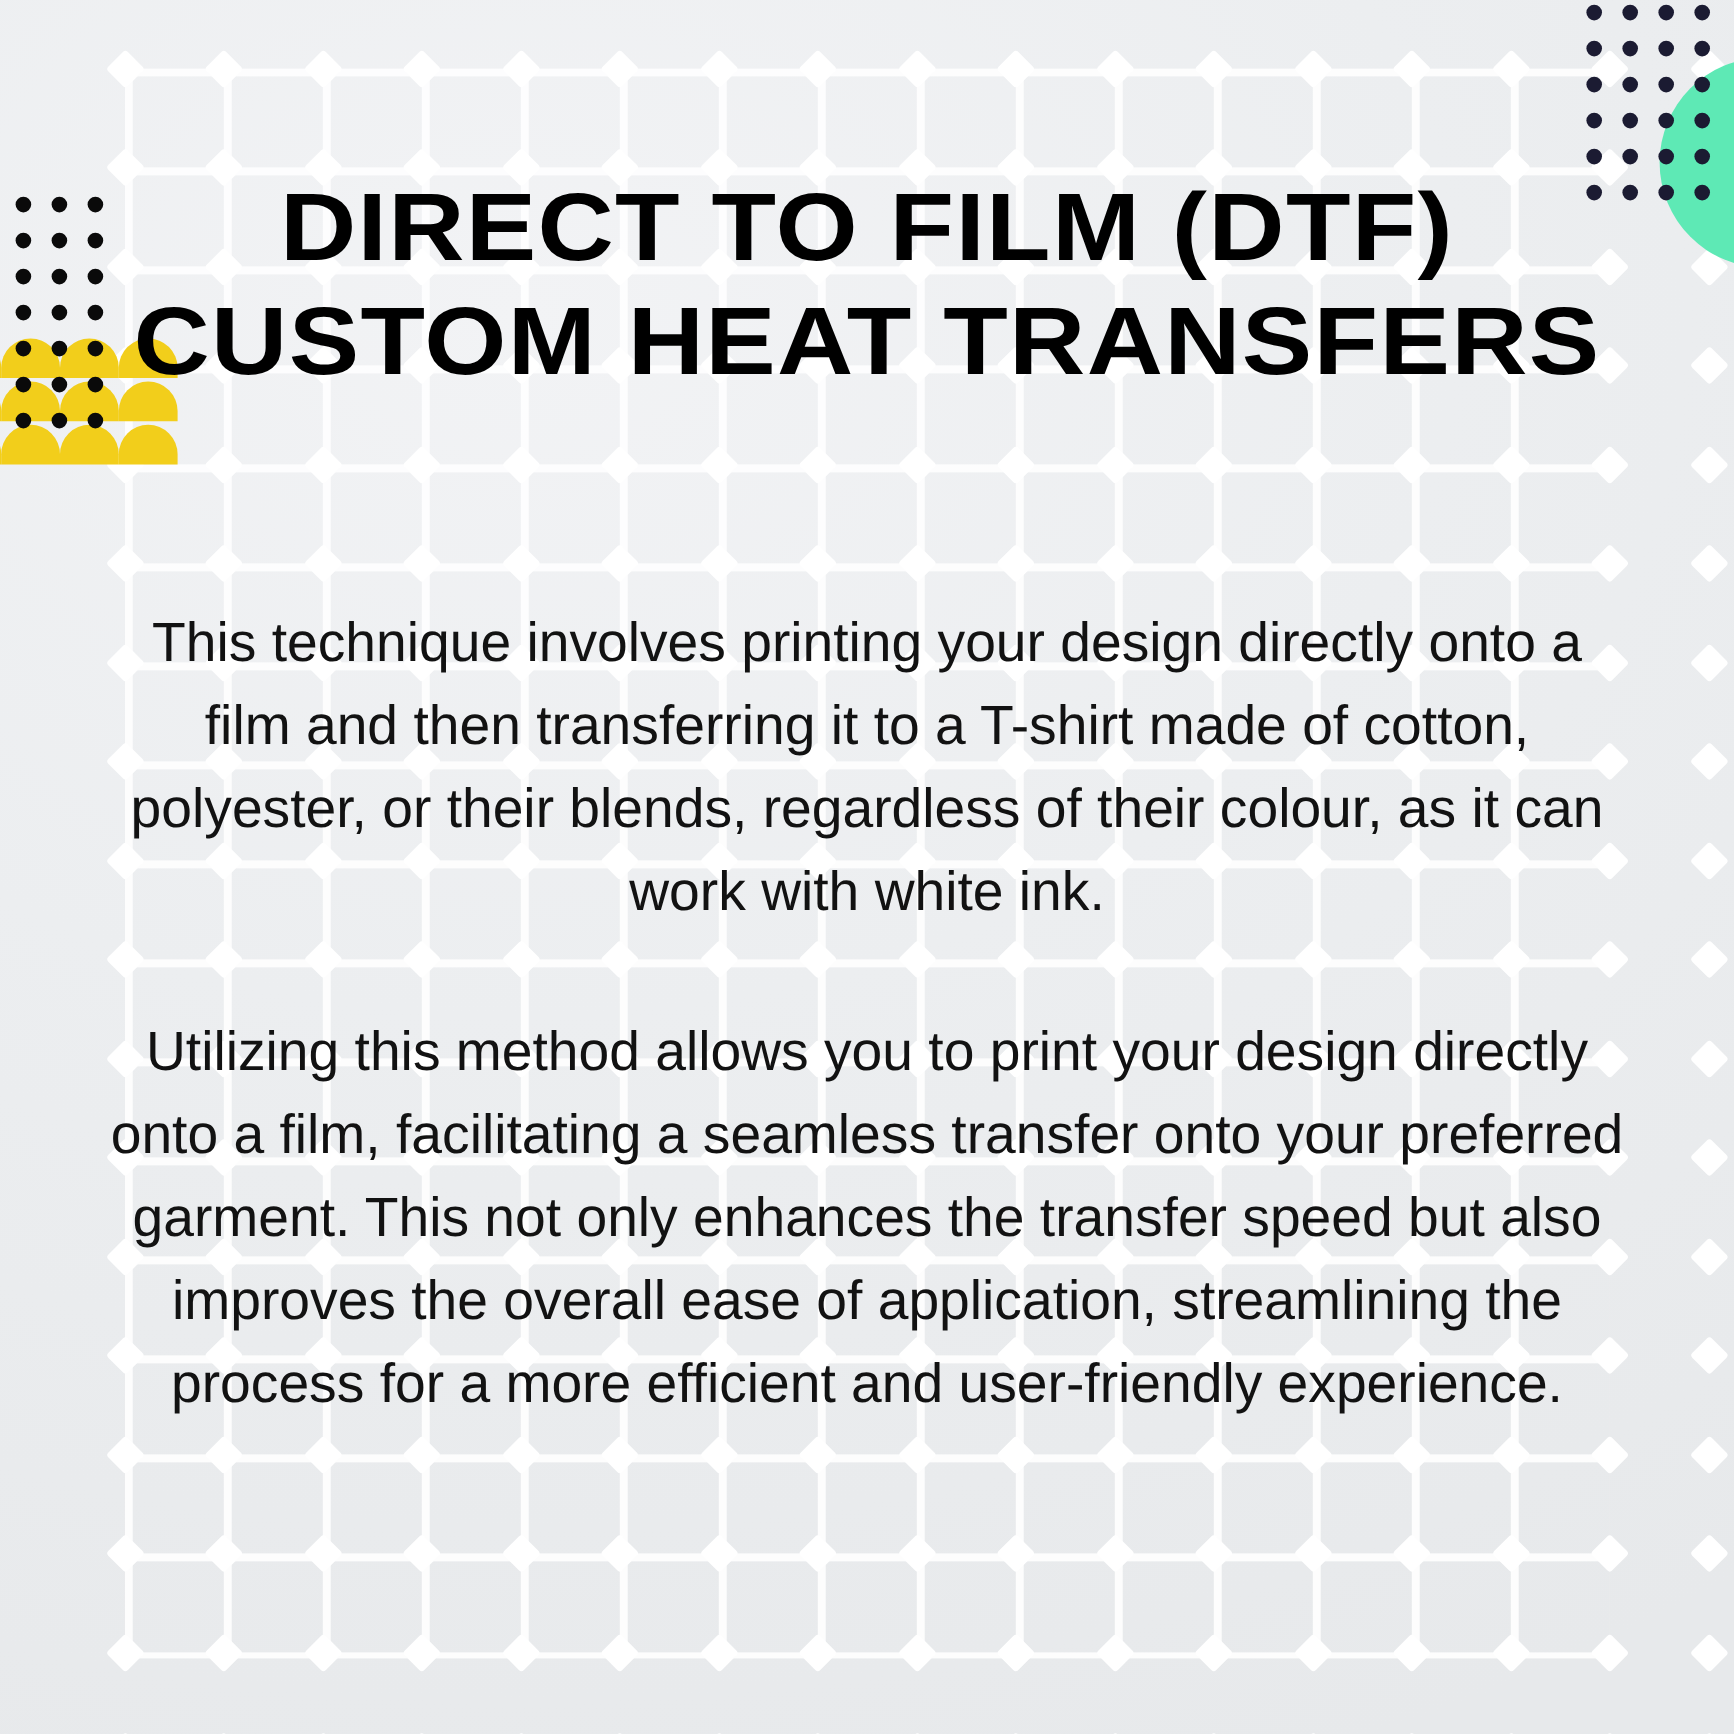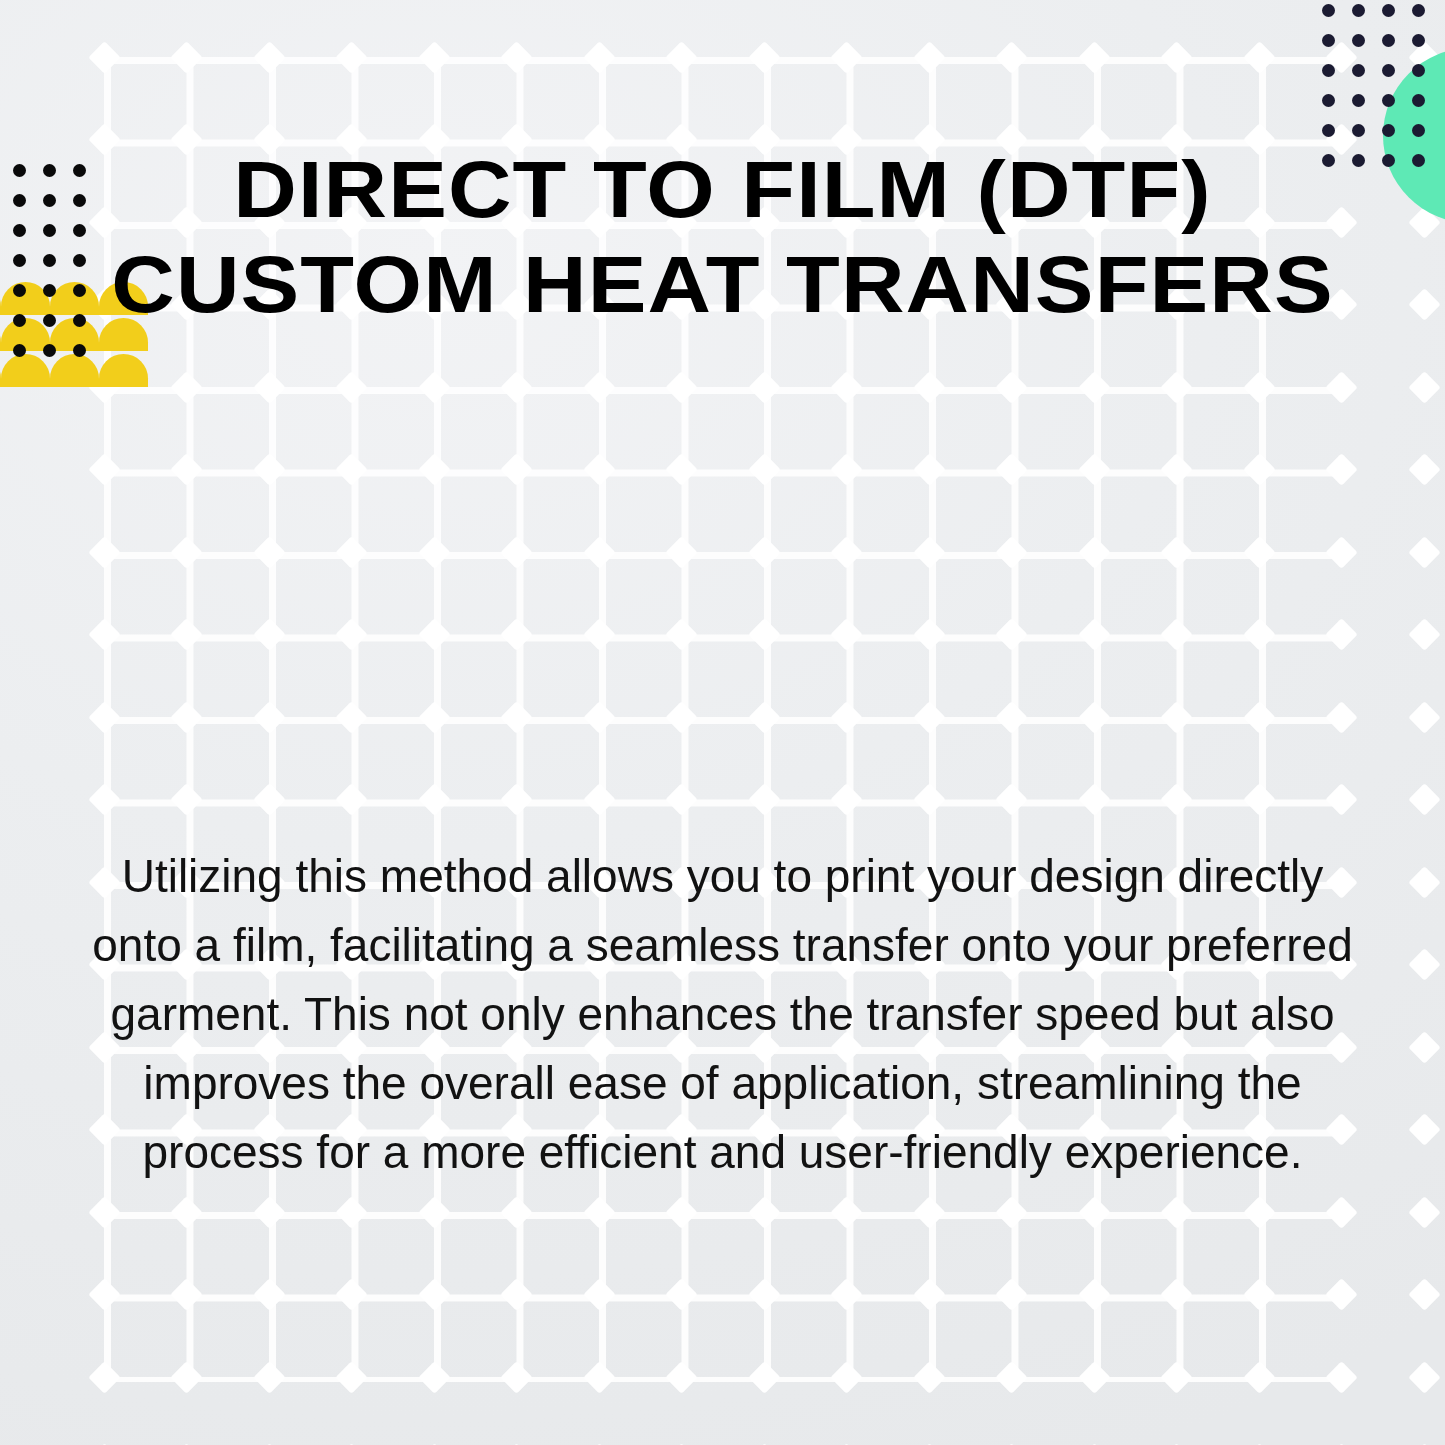--- a/index.html
+++ b/index.html
@@ -564,16 +564,17 @@
       <span class="dot" style="left: 30px; top: 150px; background: rgb(10, 10, 10);"></span>
       <span class="dot" style="left: 60px; top: 150px; background: rgb(10, 10, 10);"></span>
       <span class="dot" style="left: 0px; top: 180px; background: rgb(10, 10, 10);"></span>
       <span class="dot" style="left: 30px; top: 180px; background: rgb(10, 10, 10);"></span>
       <span class="dot" style="left: 60px; top: 180px; background: rgb(10, 10, 10);"></span>
     </div>
 
   <div class="content">
     <div class="title">DIRECT TO FILM (DTF)
 CUSTOM HEAT TRANSFERS</div>
+    <p class="para p1">This technique involves printing your design directly onto a film and then transferring it to a T-shirt made of cotton, polyester, or their blends, regardless of their colour, as it can work with white ink.</p>
     <p class="para p2">Utilizing this method allows you to print your design directly onto a film, facilitating a seamless transfer onto your preferred garment. This not only enhances the transfer speed but also improves the overall ease of application, streamlining the process for a more efficient and user-friendly experience.</p>
   </div>
 
 </div>
 
 </body></html>

